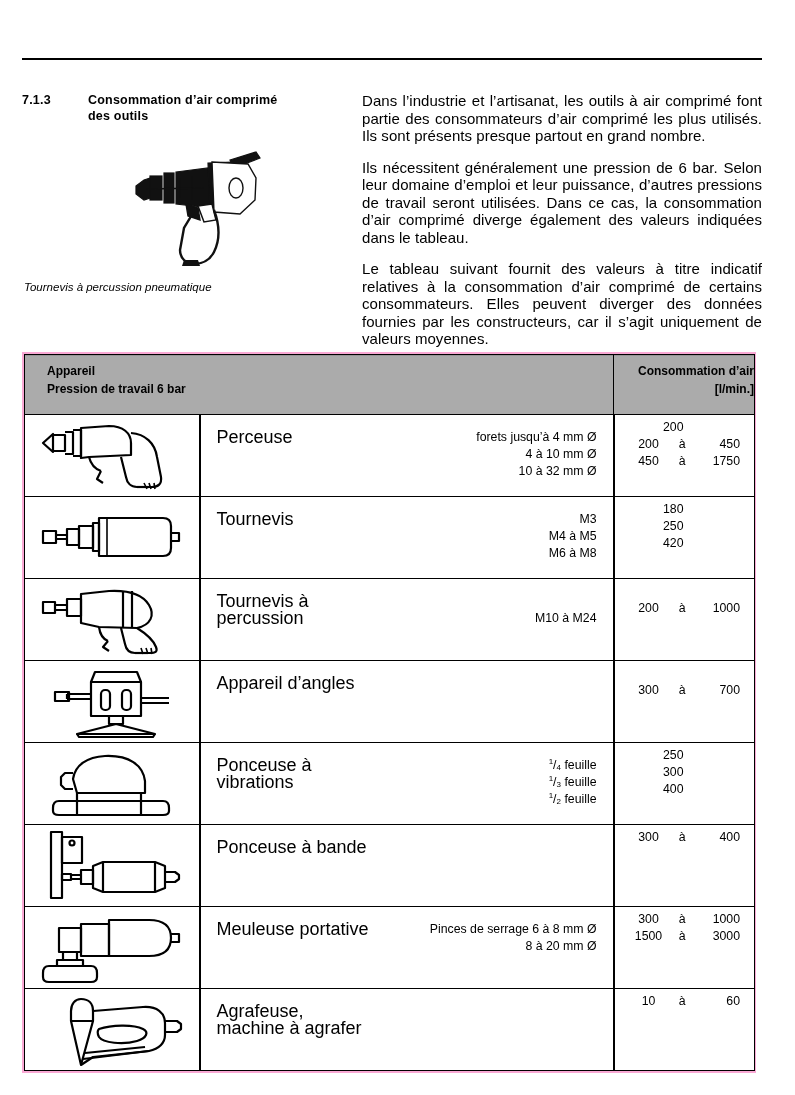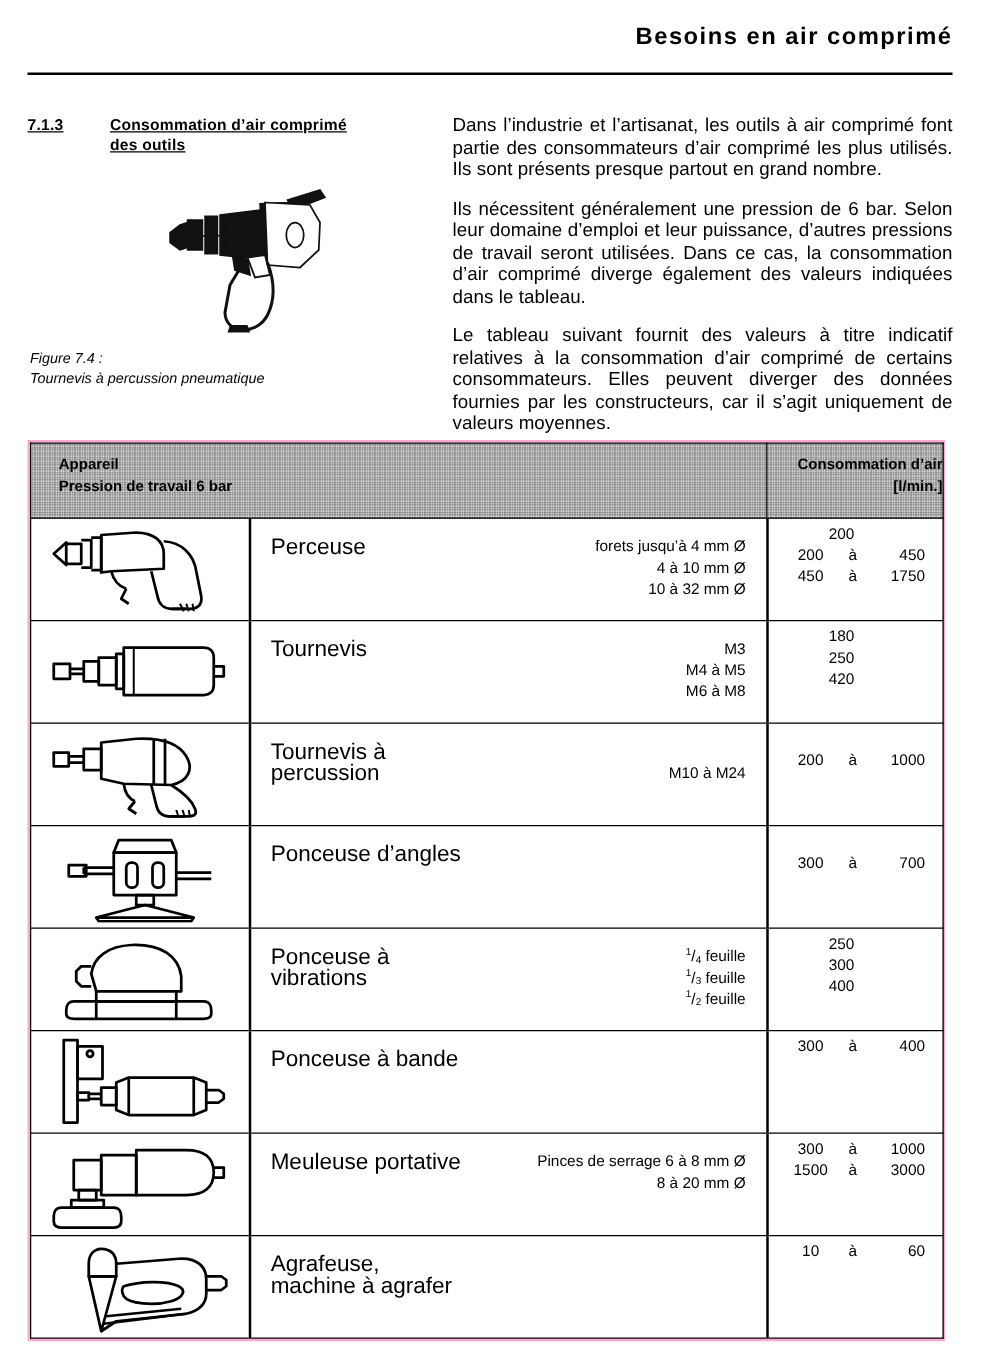--- a/index.html
+++ b/index.html
@@ -51,21 +51,20 @@
     left: 22px;
     top: 92px;
     width: 740px;
     height: 245px;
   }
   .intro-left {
     position: absolute;
     left: 0;
     top: 0;
     width: 330px;
-    text-decoration: underline;
   }
   .sec-head {
     display: flex;
     align-items: flex-start;
   }
   .sec-num {
     font-size: 12.5px;
     font-weight: bold;
     width: 66px;
     flex: none;
@@ -205,23 +204,20 @@
   .frac sub { vertical-align: -1px; }
 
   svg { display: block; }
   .pic-svg { margin: 0 auto; }
 </style>
 </head>
 <body>
 
 <div class="page">
 
-  <div class="page-header">
-    <div class="title">Besoins en air comprimé</div>
-  </div>
   <div class="header-rule"></div>
 
   <div class="intro">
 
     <div class="intro-left">
       <div class="sec-head">
         <div class="sec-num">7.1.3</div>
         <div>
           <div class="sec-title">Consommation d’air comprimé</div>
           <div class="sec-title">des outils</div>
@@ -260,21 +256,20 @@
             <path d="M134 62 C140 78 140 92 134 104 C130 112 122 116 114 116"></path>
             <path d="M114 116 C106 116 100 110 100 102 L104 80 L116 60"></path>
           </g>
           <g fill="#111">
             <path d="M104 112 L118 112 L120 118 L102 118 Z"></path>
           </g>
         </svg>
       </div>
 
       <div class="figure-caption">
-        <div>Figure 7.4 :</div>
         <div>Tournevis à percussion pneumatique</div>
       </div>
     </div>
 
     <div class="intro-right">
       <p>Dans l’industrie et l’artisanat, les outils à air comprimé font partie des consommateurs d’air comprimé les plus utilisés. Ils sont présents presque partout en grand nombre.</p>
       <p>Ils nécessitent généralement une pression de 6 bar. Selon leur domaine d’emploi et leur puissance, d’autres pressions de travail seront utilisées. Dans ce cas, la consommation d’air comprimé diverge également des valeurs indiquées dans le tableau.</p>
       <p>Le tableau suivant fournit des valeurs à titre indicatif relatives à la consommation d’air comprimé de certains consommateurs. Elles peuvent diverger des données fournies par les constructeurs, car il s’agit uniquement de valeurs moyennes.</p>
     </div>
   </div>
@@ -428,21 +423,21 @@
                     <rect x="64" y="24" width="9" height="20" rx="4"></rect>
                     <rect x="85" y="24" width="9" height="20" rx="4"></rect>
                     <path d="M72 50 L86 50 L86 58 L72 58 Z"></path>
                     <path d="M40 68 L79 58 L118 68 Z"></path>
                     <path d="M40 68 L42 71 L116 71 L118 68"></path>
                   </g>
                 </svg>
               </div>
             </td>
             <td class="name">
-              <div>Ponceuse d’angles</div>
+              <div>Appareil d’angles</div>
             </td>
             <td class="spec">
               <div>&nbsp;</div>
               <div>&nbsp;</div>
             </td>
             <td class="cons">
               <div>&nbsp;</div>
               <div class="cons-line">
                 <span class="v1">300</span>
                 <span class="sep">à</span>

